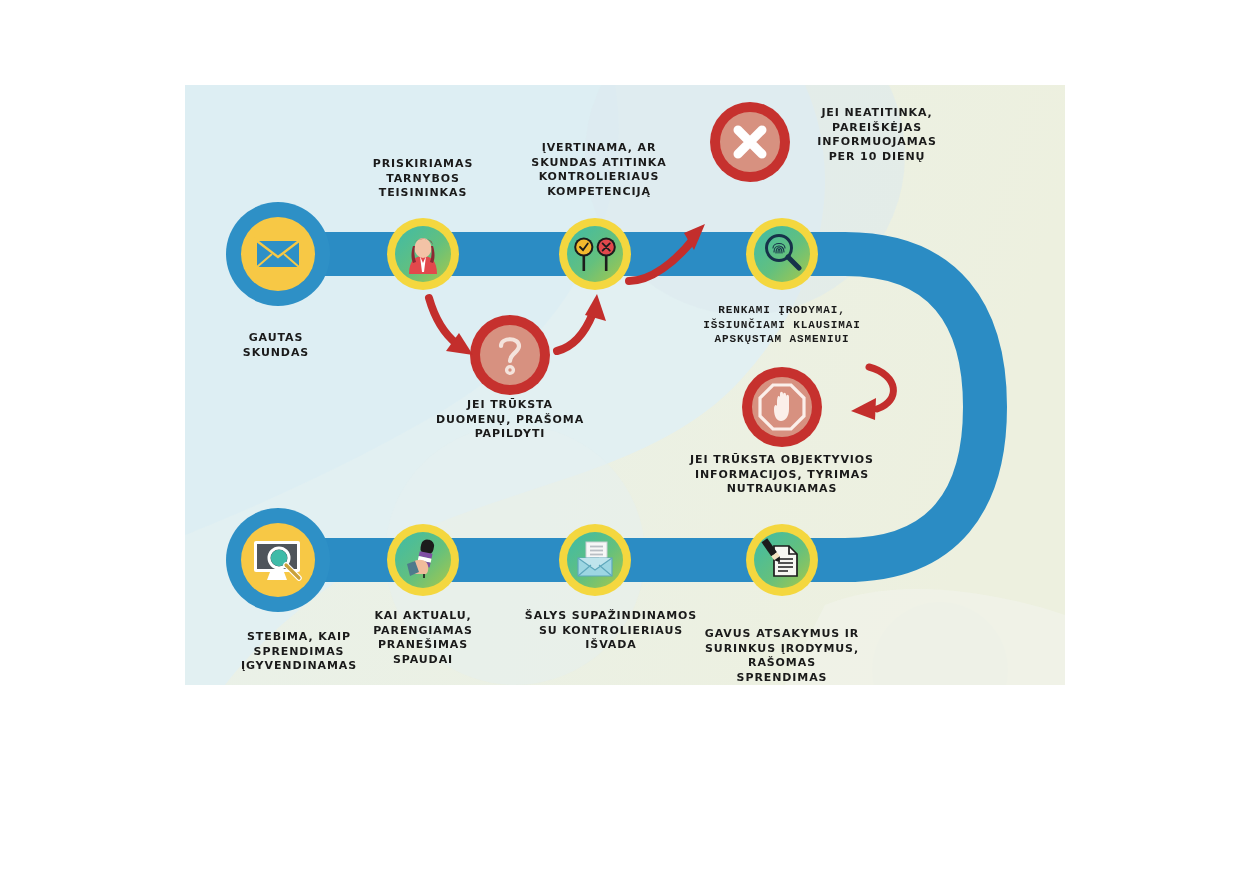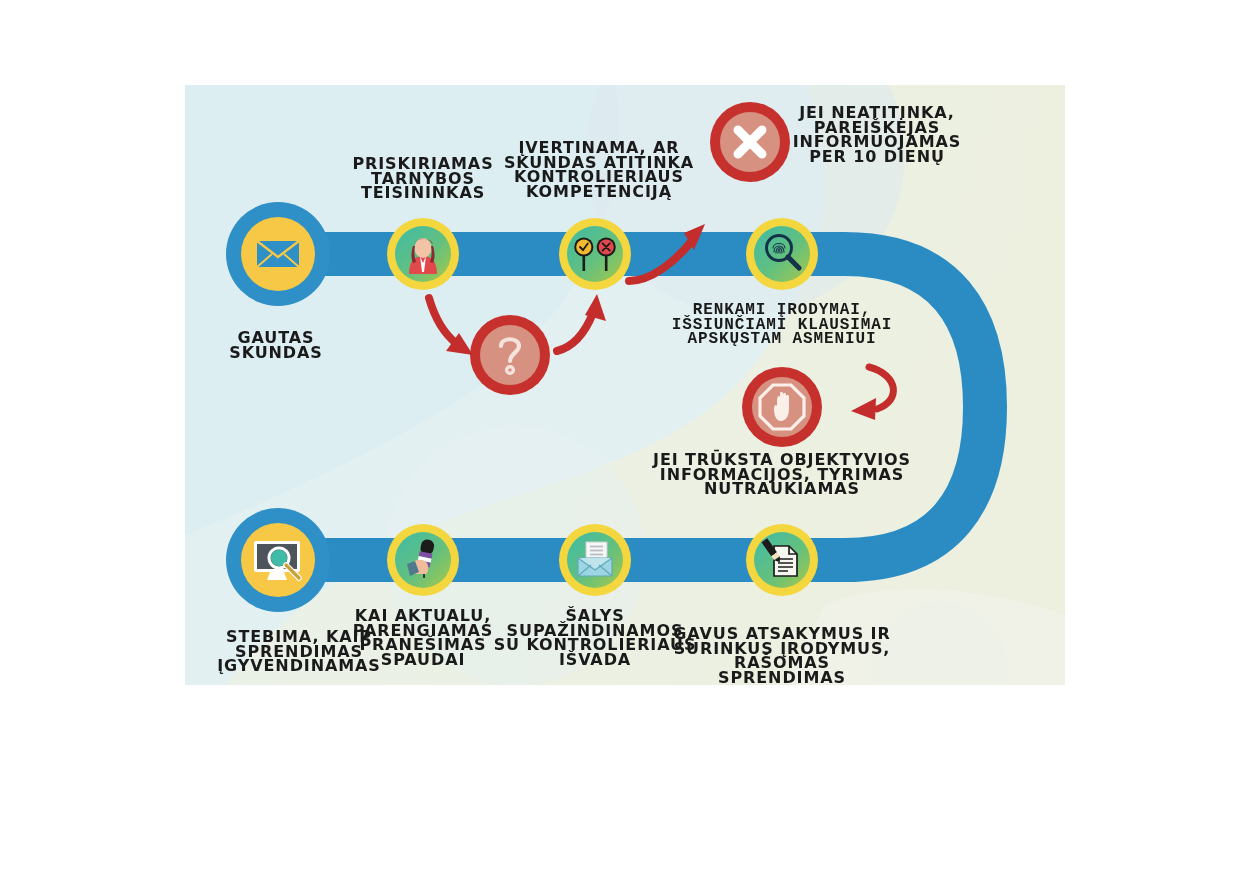--- a/index.html
+++ b/index.html
@@ -31,21 +31,21 @@
     position: absolute;
     left: 0; top: 0;
     width: 880px;
     height: 600px;
   }
   .label {
     position: absolute;
     color: #1a1a1a;
     font-family: "DejaVu Sans", sans-serif;
     font-weight: bold;
-    font-size: 16px;
+    font-size: 11px;
     line-height: 14.5px;
     letter-spacing: 0.9px;
     text-align: center;
     text-transform: uppercase;
     white-space: pre-line;
     transform: translateX(-50%);
   }
 </style>
 </head>
 <body>
@@ -274,37 +274,40 @@
 
     <div class="label" style="left:597px; top:218px; width:250px;font-family:Liberation Mono, monospace;">RENKAMI ĮRODYMAI,
 IŠSIUNČIAMI KLAUSIMAI
 APSKŲSTAM ASMENIUI</div>
 
     <div class="label" style="left:597px; top:524px; width:230px;margin-top:18px;">GAVUS ATSAKYMUS IR
 SURINKUS ĮRODYMUS,
 RAŠOMAS
 SPRENDIMAS</div>
 
-    <div class="label" style="left:410px; top:524px; width:240px;">ŠALYS SUPAŽINDINAMOS
+    <div class="label" style="left:426px; top:524px; width:240px;">ŠALYS SUPAŽINDINAMOS
 SU KONTROLIERIAUS
 IŠVADA</div>
 
     <div class="label" style="left:238px; top:524px; width:190px;">KAI AKTUALU,
 PARENGIAMAS
 PRANEŠIMAS
 SPAUDAI</div>
 
     <div class="label" style="left:114px; top:545px; width:200px;">STEBIMA, KAIP
 SPRENDIMAS
 ĮGYVENDINAMAS</div>
 
     <div class="label" style="left:692px; top:21px; width:220px;">JEI NEATITINKA,
 PAREIŠKĖJAS
 INFORMUOJAMAS
 PER 10 DIENŲ</div>
 
+    <div class="label" style="left:325px; top:313px; width:240px;">JEI TRŪKSTA
+DUOMENŲ, PRAŠOMA
+PAPILDYTI</div>
 
     <div class="label" style="left:597px; top:368px; width:280px;">JEI TRŪKSTA OBJEKTYVIOS
 INFORMACIJOS, TYRIMAS
 NUTRAUKIAMAS</div>
 
   </div>
 </div>
 
 </body></html>

